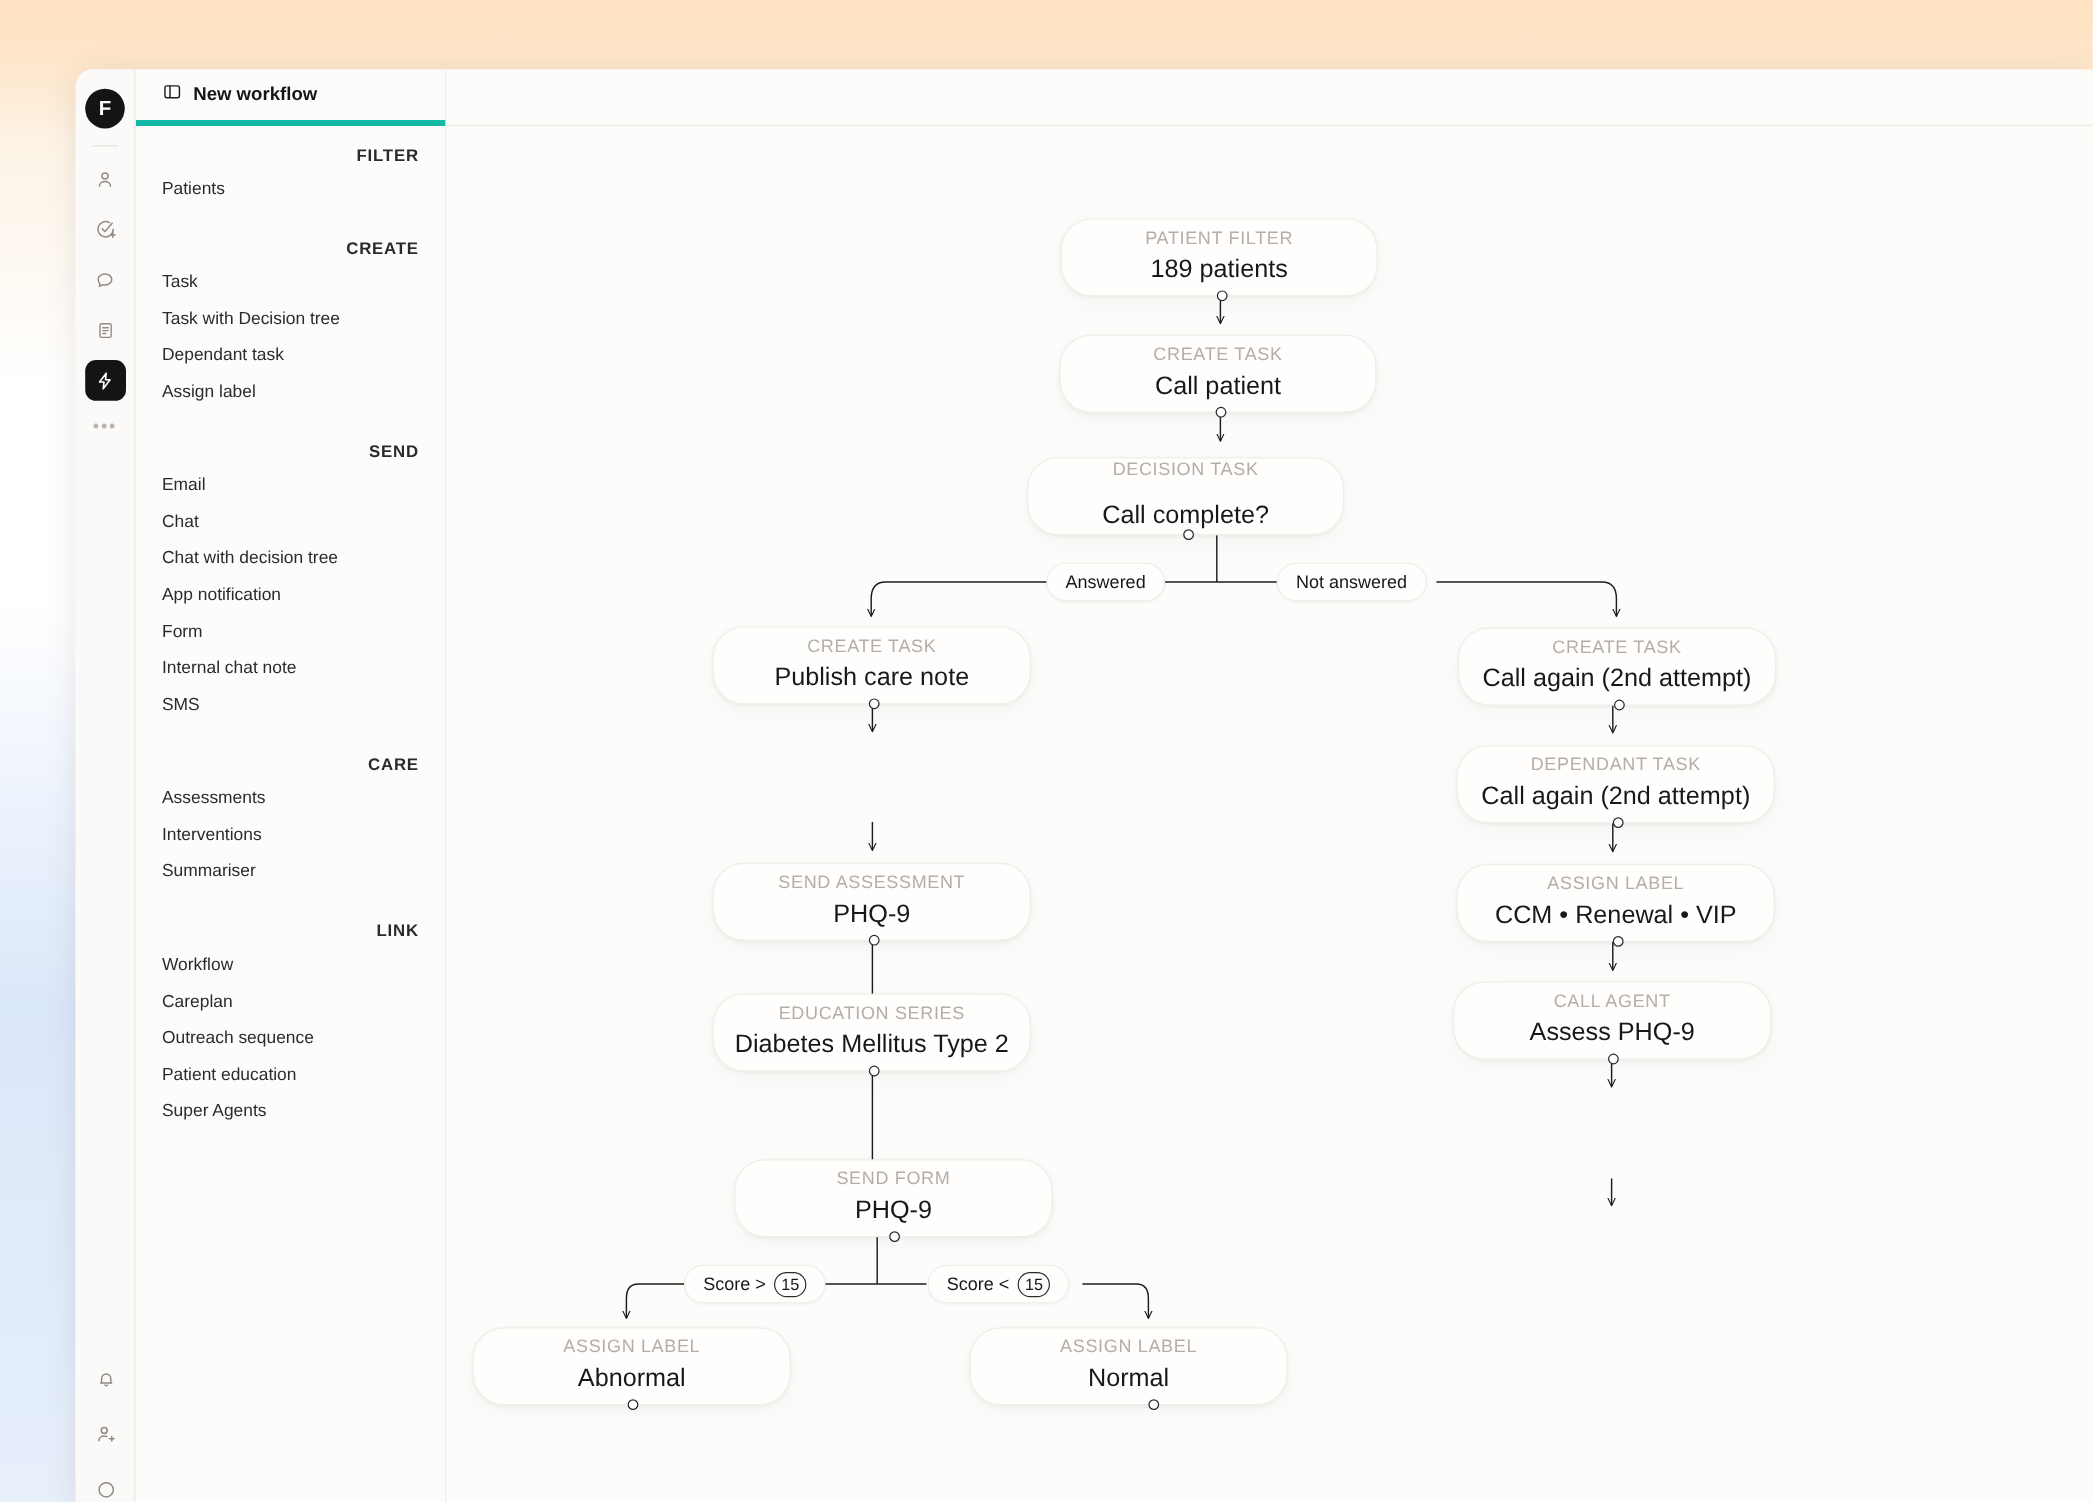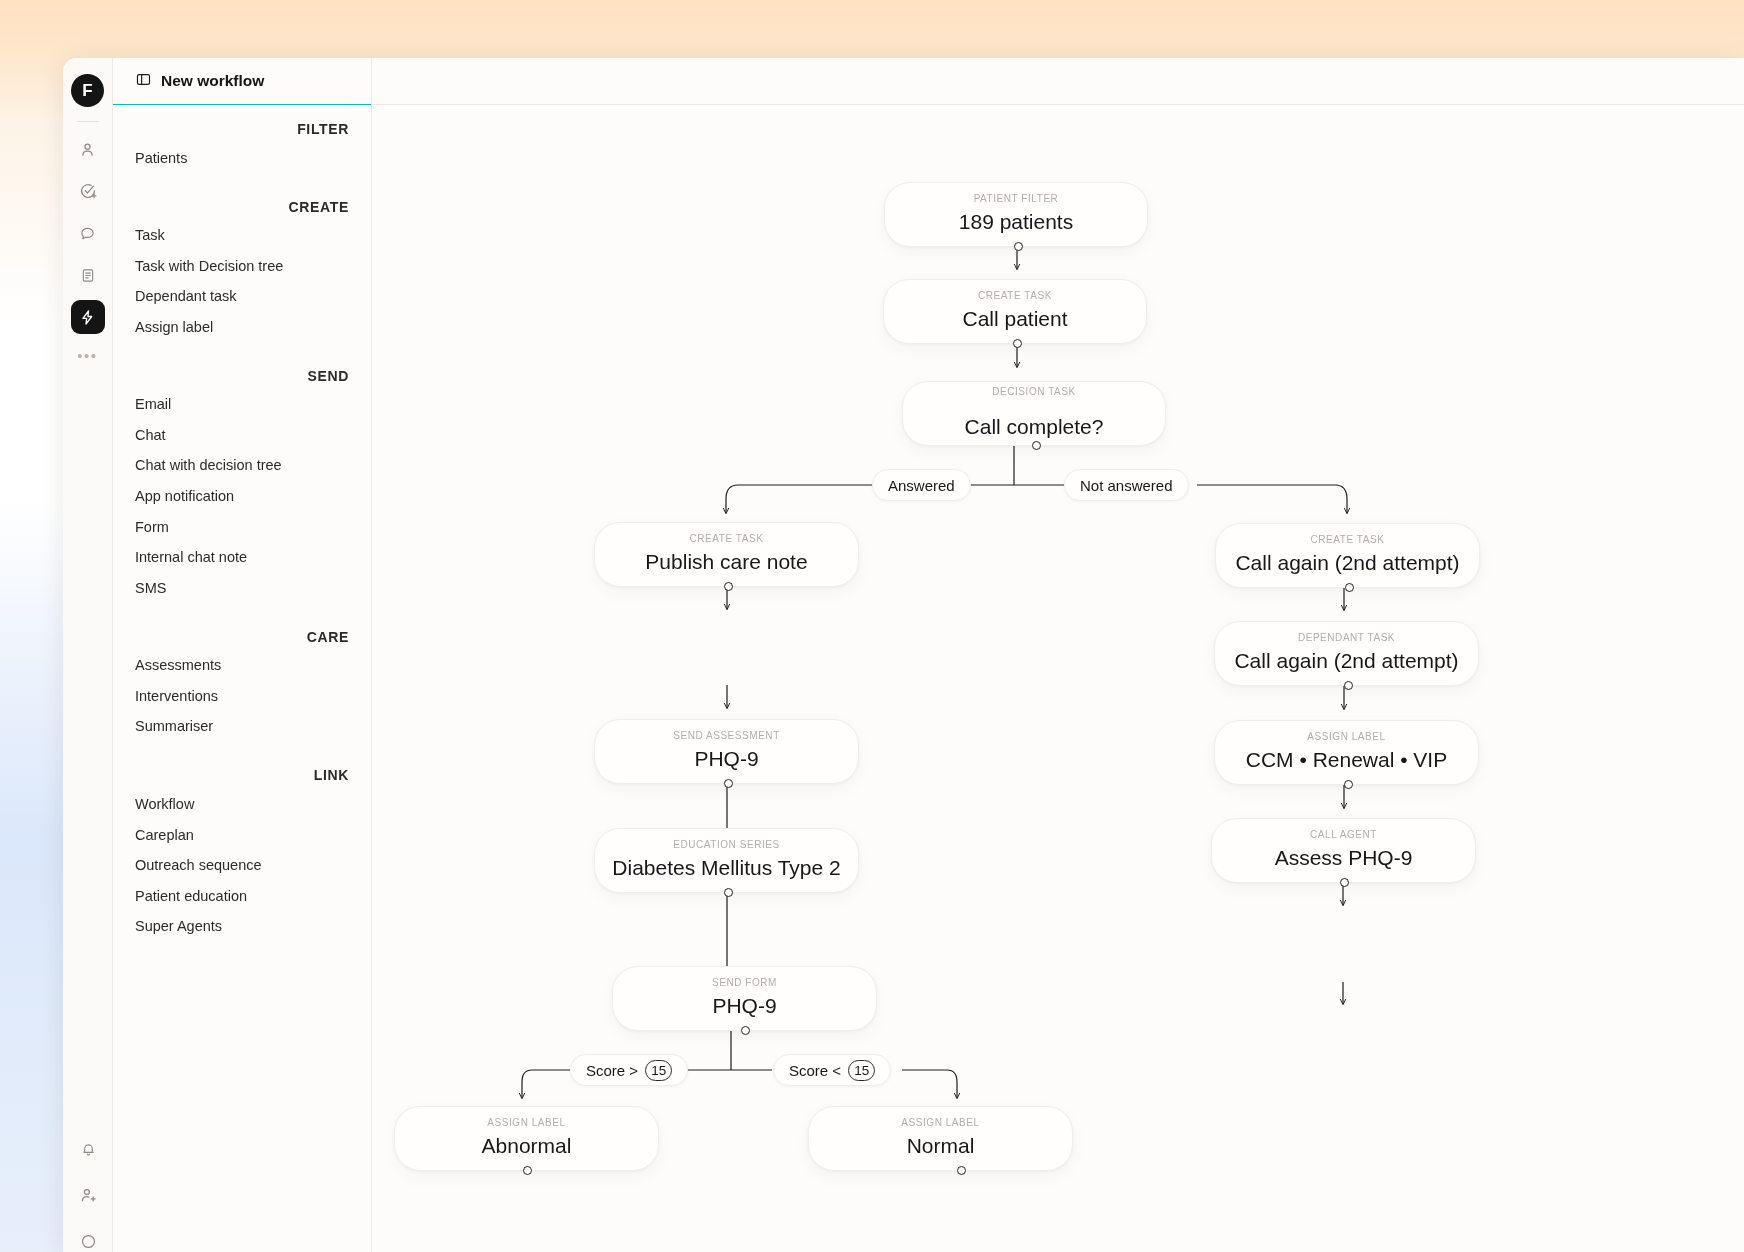--- a/index.html
+++ b/index.html
@@ -72,21 +72,21 @@
   .palette {
     width: 259px; flex: 0 0 259px;
     background: #fdfcfa;
     border-right: 1px solid #eceae6;
     display: flex; flex-direction: column;
   }
   .palette-header {
     height: 47px; flex: 0 0 47px;
     display: flex; align-items: center; gap: 9px;
     padding: 0 22px;
-    border-bottom: 1px solid #14b8a6;
+    border-bottom: 5px solid #14b8a6;
   }
   .palette-title { font-size: 15.5px; font-weight: bold; color: #151515; }
   .palette-body { padding: 16px 0 0 0; }
   .group-label {
     font-size: 14px; font-weight: bold; letter-spacing: .65px;
     color: #2a2a2a; padding: 0 22px; margin: 25px 0 6px; text-align: right;
   }
   .group:first-child .group-label { margin-top: 0; }
   .palette-item {
     font-size: 14.5px; color: #2b2b2b; padding: 5.5px 22px; line-height: 1.35;
@@ -103,21 +103,21 @@
   .node {
     position: absolute;
     background: #fffefd;
     border: 1px solid #f0eeea;
     border-radius: 26px;
     box-shadow: 0 1px 3px rgba(40,35,30,.045), 0 6px 18px rgba(40,35,30,.035);
     display: flex; flex-direction: column; align-items: center; justify-content: center;
     text-align: center;
   }
   .node-kind {
-    font-size: 10px; letter-spacing: .55px; color: #b2aeaa;
+    font-size: 15px; letter-spacing: .55px; color: #b2aeaa;
     text-transform: uppercase; line-height: 1.2;
   }
   .node-title { font-size: 21px; color: #18181a; margin-top: 4px; line-height: 1.25; white-space: nowrap; }
   .port {
     position: absolute; width: 9px; height: 9px; border-radius: 50%;
     border: 1.3px solid #24242a; background: #fffefd;
   }
 
   
   .chip {
@@ -330,21 +330,21 @@
         <div class="node-title">189 patients</div>
         <div class="port" style="left:129px; bottom:-5px;"></div>
       </div>
 
       <div class="node" style="left:511px; top:174px; width:264px; height:65px;">
         <div class="node-kind">CREATE TASK</div>
         <div class="node-title">Call patient</div>
         <div class="port" style="left:129px; bottom:-5px;"></div>
       </div>
 
-      <div class="node" style="left:530px; top:276px; width:264px; height:65px;gap:12px;">
+      <div class="node" style="left:484px; top:276px; width:264px; height:65px;gap:12px;">
         <div class="node-kind">DECISION TASK</div>
         <div class="node-title">Call complete?</div>
         <div class="port" style="left:129px; bottom:-5px;"></div>
       </div>
 
       <div class="chip" style="left:500px; top:364px;">
         <span>Answered</span>
       </div>
       <div class="chip" style="left:692px; top:364px;">
         <span>Not answered</span>

